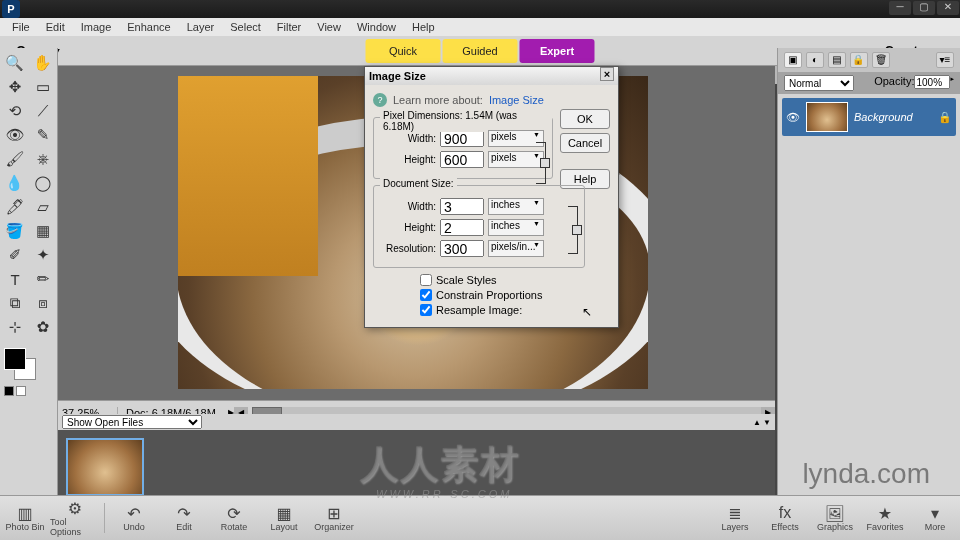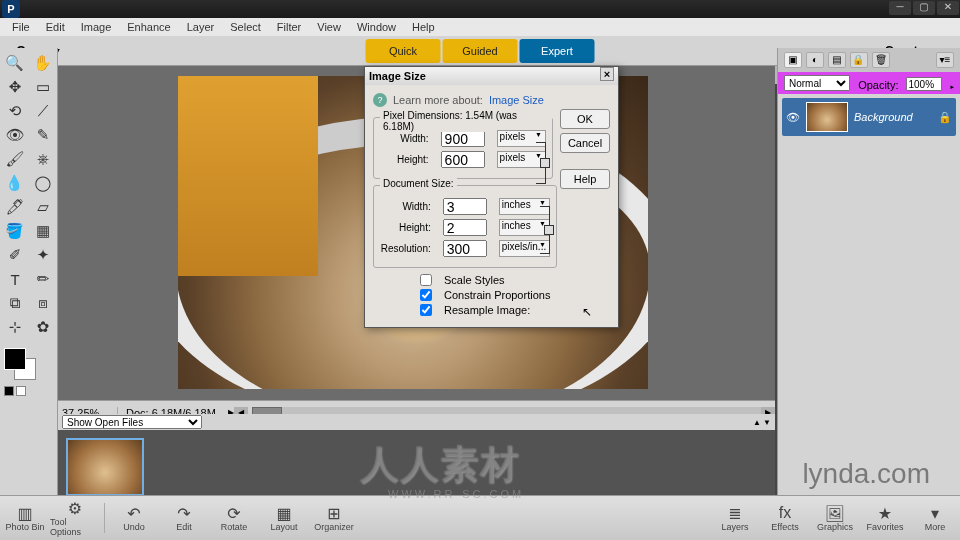--- a/index.html
+++ b/index.html
@@ -10,22 +10,22 @@
 .win-ctrl { display:flex; }
 .win-ctrl span { width:22px; height:14px; margin:1px; background:#3a3a3a; color:#ccc; text-align:center; line-height:12px; font-size:10px; border-radius:2px; cursor:pointer; }
 
 .menubar { height:18px; background:#e8e8e8; display:flex; align-items:center; padding:0 4px; }
 .menubar span { padding:0 8px; color:#333; cursor:pointer; }
 
 .toolbar { height:30px; background:#d4d4d4; display:flex; align-items:center; padding:0 8px; border-bottom:1px solid #999; position:relative; }
 .toolbar .open-btn { font-weight:bold; font-size:13px; padding:3px 14px 3px 8px; position:relative; cursor:pointer; }
 .toolbar .open-btn::after { content:"▼"; font-size:7px; position:absolute; right:2px; top:7px; }
 .mode-tabs { position:absolute; left:50%; transform:translateX(-50%); display:flex; }
-.mode-tabs span { width:75px; text-align:center; padding:6px 0; background:#eab308; color:#222; cursor:pointer; border-radius:3px; margin:0 1px; }
-.mode-tabs span.active { background:#0369a1; color:#fff; }
+.mode-tabs span { width:75px; text-align:center; padding:6px 0; background:#fde047; color:#222; cursor:pointer; border-radius:3px; margin:0 1px; }
+.mode-tabs span.active { background:#a21caf; color:#fff;font-weight:bold; }
 .create-btn { position:absolute; right:10px; font-weight:bold; font-size:13px; padding:3px 14px 3px 8px; cursor:pointer; }
 .create-btn::after { content:"▼"; font-size:7px; margin-left:4px; }
 
 .tabrow { height:18px; background:#b8b8b8; display:flex; align-items:flex-end; padding-left:58px; }
 .doc-tab { background:#d4d4d4; height:16px; line-height:16px; padding:0 18px 0 8px; font-size:10px; position:relative; border-radius:3px 3px 0 0; cursor:pointer; }
 .doc-tab::after { content:"×"; position:absolute; right:4px; top:0; }
 
 .statusbar { position:absolute; left:58px; top:400px; right:185px; height:24px; background:#d4d4d4; display:flex; align-items:center; font-size:10px; border-top:1px solid #999; }
 .statusbar .zoom { width:60px; padding:0 4px; border-right:1px solid #aaa; }
 .statusbar .docinfo { padding:0 8px; }
@@ -53,21 +53,21 @@
 .coffee { width:100%; height:100%; background:radial-gradient(circle at 50% 70%, #d4c0a0 0%, #b89870 25%, #8a6840 50%, #5a4028 70%, #3a2818 100%); position:relative; overflow:hidden; }
 .coffee::before { content:""; position:absolute; left:-30px; right:-30px; top:40px; height:280px; border-radius:50%; border:28px solid #e8e8e8; border-top-color:#ccc; border-bottom:none; }
 .latte { position:absolute; left:180px; top:150px; width:120px; height:120px; background:radial-gradient(circle,#f0e0c0 0,#d0b080 60%,transparent 70%); border-radius:50%; }
 .bgorange { position:absolute; left:0; top:0; width:140px; height:200px; background:linear-gradient(#e0a030,#c08020); }
 
 
 .panel-stack { position:absolute; right:0; top:48px; width:183px; bottom:45px; background:#d4d4d4; border-left:1px solid #999; }
 .panel-tabs { display:flex; gap:4px; padding:4px 6px; background:#c4c4c4; }
 .ptab { width:18px; height:16px; background:#d8d8d8; border:1px solid #aaa; border-radius:2px; cursor:pointer; text-align:center; font-size:10px; line-height:14px; }
 .ptab.active { background:#f0f0f0; }
-.panel-opts { display:flex; align-items:flex-end; padding:3px 6px; gap:8px; font-size:10px; background:#d946ef; }
+.panel-opts { display:flex; align-items:flex-start; padding:3px 6px; gap:0; font-size:10px; background:#a3a3a3; }
 .panel-opts select { width:70px; font-size:10px; height:16px; }
 .panel-opts .oplabel { margin-left:auto; }
 .panel-opts input { width:36px; font-size:10px; height:14px; }
 .layer-row { display:flex; align-items:center; padding:4px; gap:6px; background:#3a6ea5; color:#fff; margin:4px; border-radius:2px; cursor:pointer; }
 .layer-row .eye { width:14px; color:#fff; }
 .layer-thumb { width:42px; height:30px; background:#a08060; border:1px solid #fff; overflow:hidden; }
 .layer-thumb .mini { width:100%; height:100%; background:radial-gradient(circle at 50% 60%,#e0c090 0,#a07040 60%,#604020 100%); }
 .layer-row .lname { flex:1; font-style:italic; }
 .layer-row .lock { font-size:11px; }
 
@@ -87,41 +87,41 @@
 
 .dialog { position:absolute; left:356px; top:66px; width:255px; background:#e6e3de; border:1px solid #555; box-shadow:2px 2px 8px rgba(0,0,0,.4); font-size:11px; color:#000;margin-left:8px; }
 .dialog .title { background:linear-gradient(#f4f4f4,#d8d8d8); height:18px; line-height:18px; padding:0 4px; display:flex; justify-content:space-between; font-weight:bold; }
 .dialog .title .x { width:14px; height:14px; text-align:center; cursor:pointer; background:#ddd; border:1px solid #888; line-height:12px; }
 .dialog .body { padding:8px; position:relative; }
 .learn { display:flex; align-items:center; gap:6px; color:#555; margin-bottom:10px; }
 .learn .q { width:14px; height:14px; border-radius:50%; background:#6a9; color:#fff; text-align:center; line-height:14px; font-size:9px; }
 .learn a { color:#1a5bc4; text-decoration:none; }
 .fieldset { border:1px solid #aaa; border-radius:3px; padding:8px 6px 6px; margin-bottom:6px; position:relative; }
 .fieldset .legend { position:absolute; top:-8px; left:6px; background:#e6e3de; padding:0 3px; font-size:10px; }
-.fld { display:flex; align-items:center; margin:4px 0; gap:12px; }
+.fld { display:flex; align-items:center; margin:4px 0; gap:4px; }
 .fld label { width:56px; text-align:right; font-size:10px; }
 .fld input[type=text] { width:44px; height:17px; font-size:14px; padding:0 2px; }
 .fld .unit { width:56px; height:17px; font-size:10px; border:1px solid #999; background:#f4f4f4; padding:0 2px; position:relative; cursor:pointer; }
 .fld .unit::after { content:"▼"; font-size:7px; position:absolute; right:3px; }
 .bracket { position:absolute; right:6px; top:24px; width:10px; height:42px; border-right:1px solid #333; border-top:1px solid #333; border-bottom:1px solid #333; }
 .bracket::after { content:""; position:absolute; right:-5px; top:50%; width:8px; height:8px; transform:translateY(-50%); border:1px solid #333; background:#ddd; }
 .bracket2 { top:20px; height:48px; }
-.chk { display:flex; gap:12px; margin:3px 0; font-size:10px;padding-left:47px; }
+.chk { display:flex; gap:4px; margin:3px 0; font-size:10px;padding-left:47px; }
 .chk input { width:12px; height:12px; }
 .resample-sel { width:160px; height:18px; font-size:10px; border:1px solid #999; background:#f4f4f4; margin:4px auto 0; display:block; text-align:center; position:relative; cursor:pointer; }
 .resample-sel::after { content:"▼"; font-size:7px; position:absolute; right:4px; }
 .resample-wrap { text-align:center; position:relative; }
 .cursor { position:absolute; right:18px; bottom:0; font-size:12px; }
 .dlg-btns { position:absolute; right:8px; top:24px; display:flex; flex-direction:column; gap:4px; }
 .dlg-btns button { width:50px; height:20px; font-size:11px; background:#f0f0f0; border:1px solid #888; border-radius:3px; cursor:pointer; }
 .dlg-btns .help { margin-top:12px; }
 
 
 .watermark { position:absolute; left:360px; bottom:50px; font-size:38px; font-weight:bold; color:rgba(120,120,120,.6); text-shadow:1px 1px 2px rgba(255,255,255,.4); letter-spacing:2px; pointer-events:none; }
-.watermark2 { position:absolute; left:388px; bottom:40px; font-size:11px; color:rgba(150,150,150,.6); letter-spacing:3px; pointer-events:none; }
+.watermark2 { position:absolute; left:376px; bottom:40px; font-size:11px; color:rgba(150,150,150,.6); letter-spacing:3px; pointer-events:none;font-style:italic; }
 .lynda { position:absolute; right:30px; bottom:50px; font-size:28px; color:rgba(60,60,60,.6); font-weight:300; pointer-events:none; }
 </style>
 </head>
 <body>
 
 <div class="titlebar">
   <div class="logo">P</div>
   <div class="win-ctrl">
     <span>─</span>
     <span>▢</span>
@@ -330,21 +330,21 @@
         <div class="unit">pixels</div>
       </div>
       <div class="fld">
         <label>Height:</label>
         <input type="text" value="600" style="">
         <div class="unit">pixels</div>
       </div>
       <div class="bracket"></div>
     </div>
 
-    <div class="fieldset" style="width:184px">
+    <div class="fieldset" style="width:212px">
       <div class="legend">Document Size:</div>
       <div class="fld">
         <label>Width:</label>
         <input type="text" value="3" style="">
         <div class="unit">inches</div>
       </div>
       <div class="fld">
         <label>Height:</label>
         <input type="text" value="2" style="">
         <div class="unit">inches</div>

